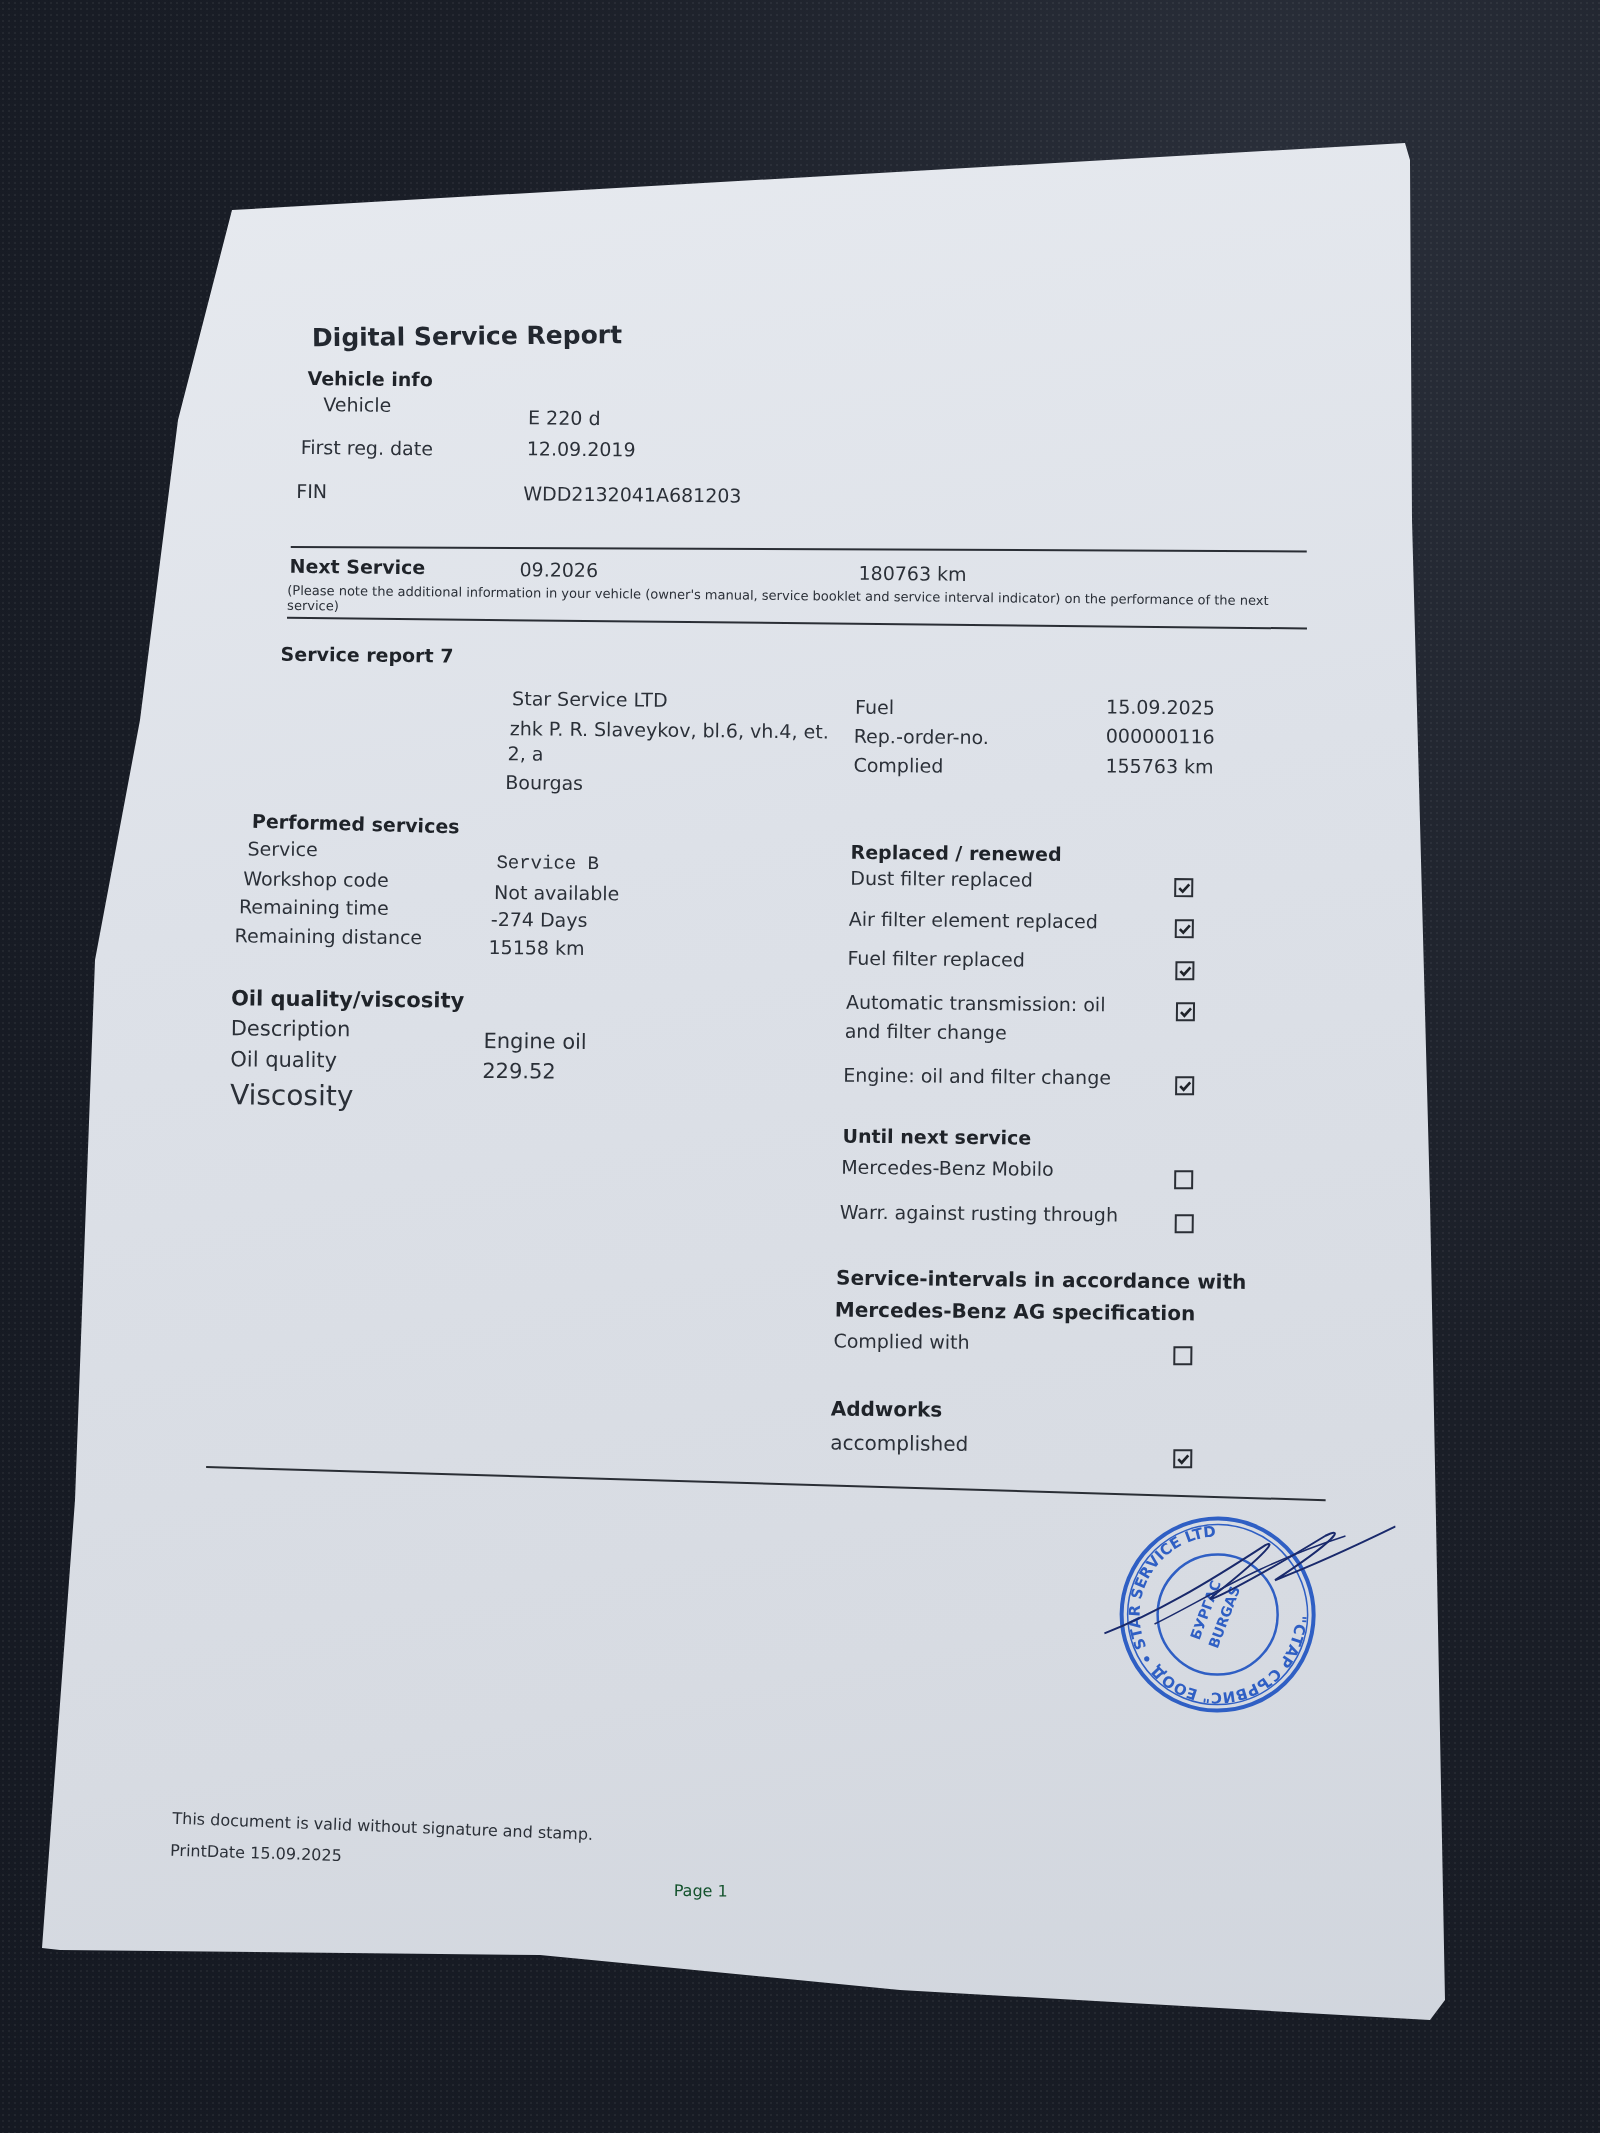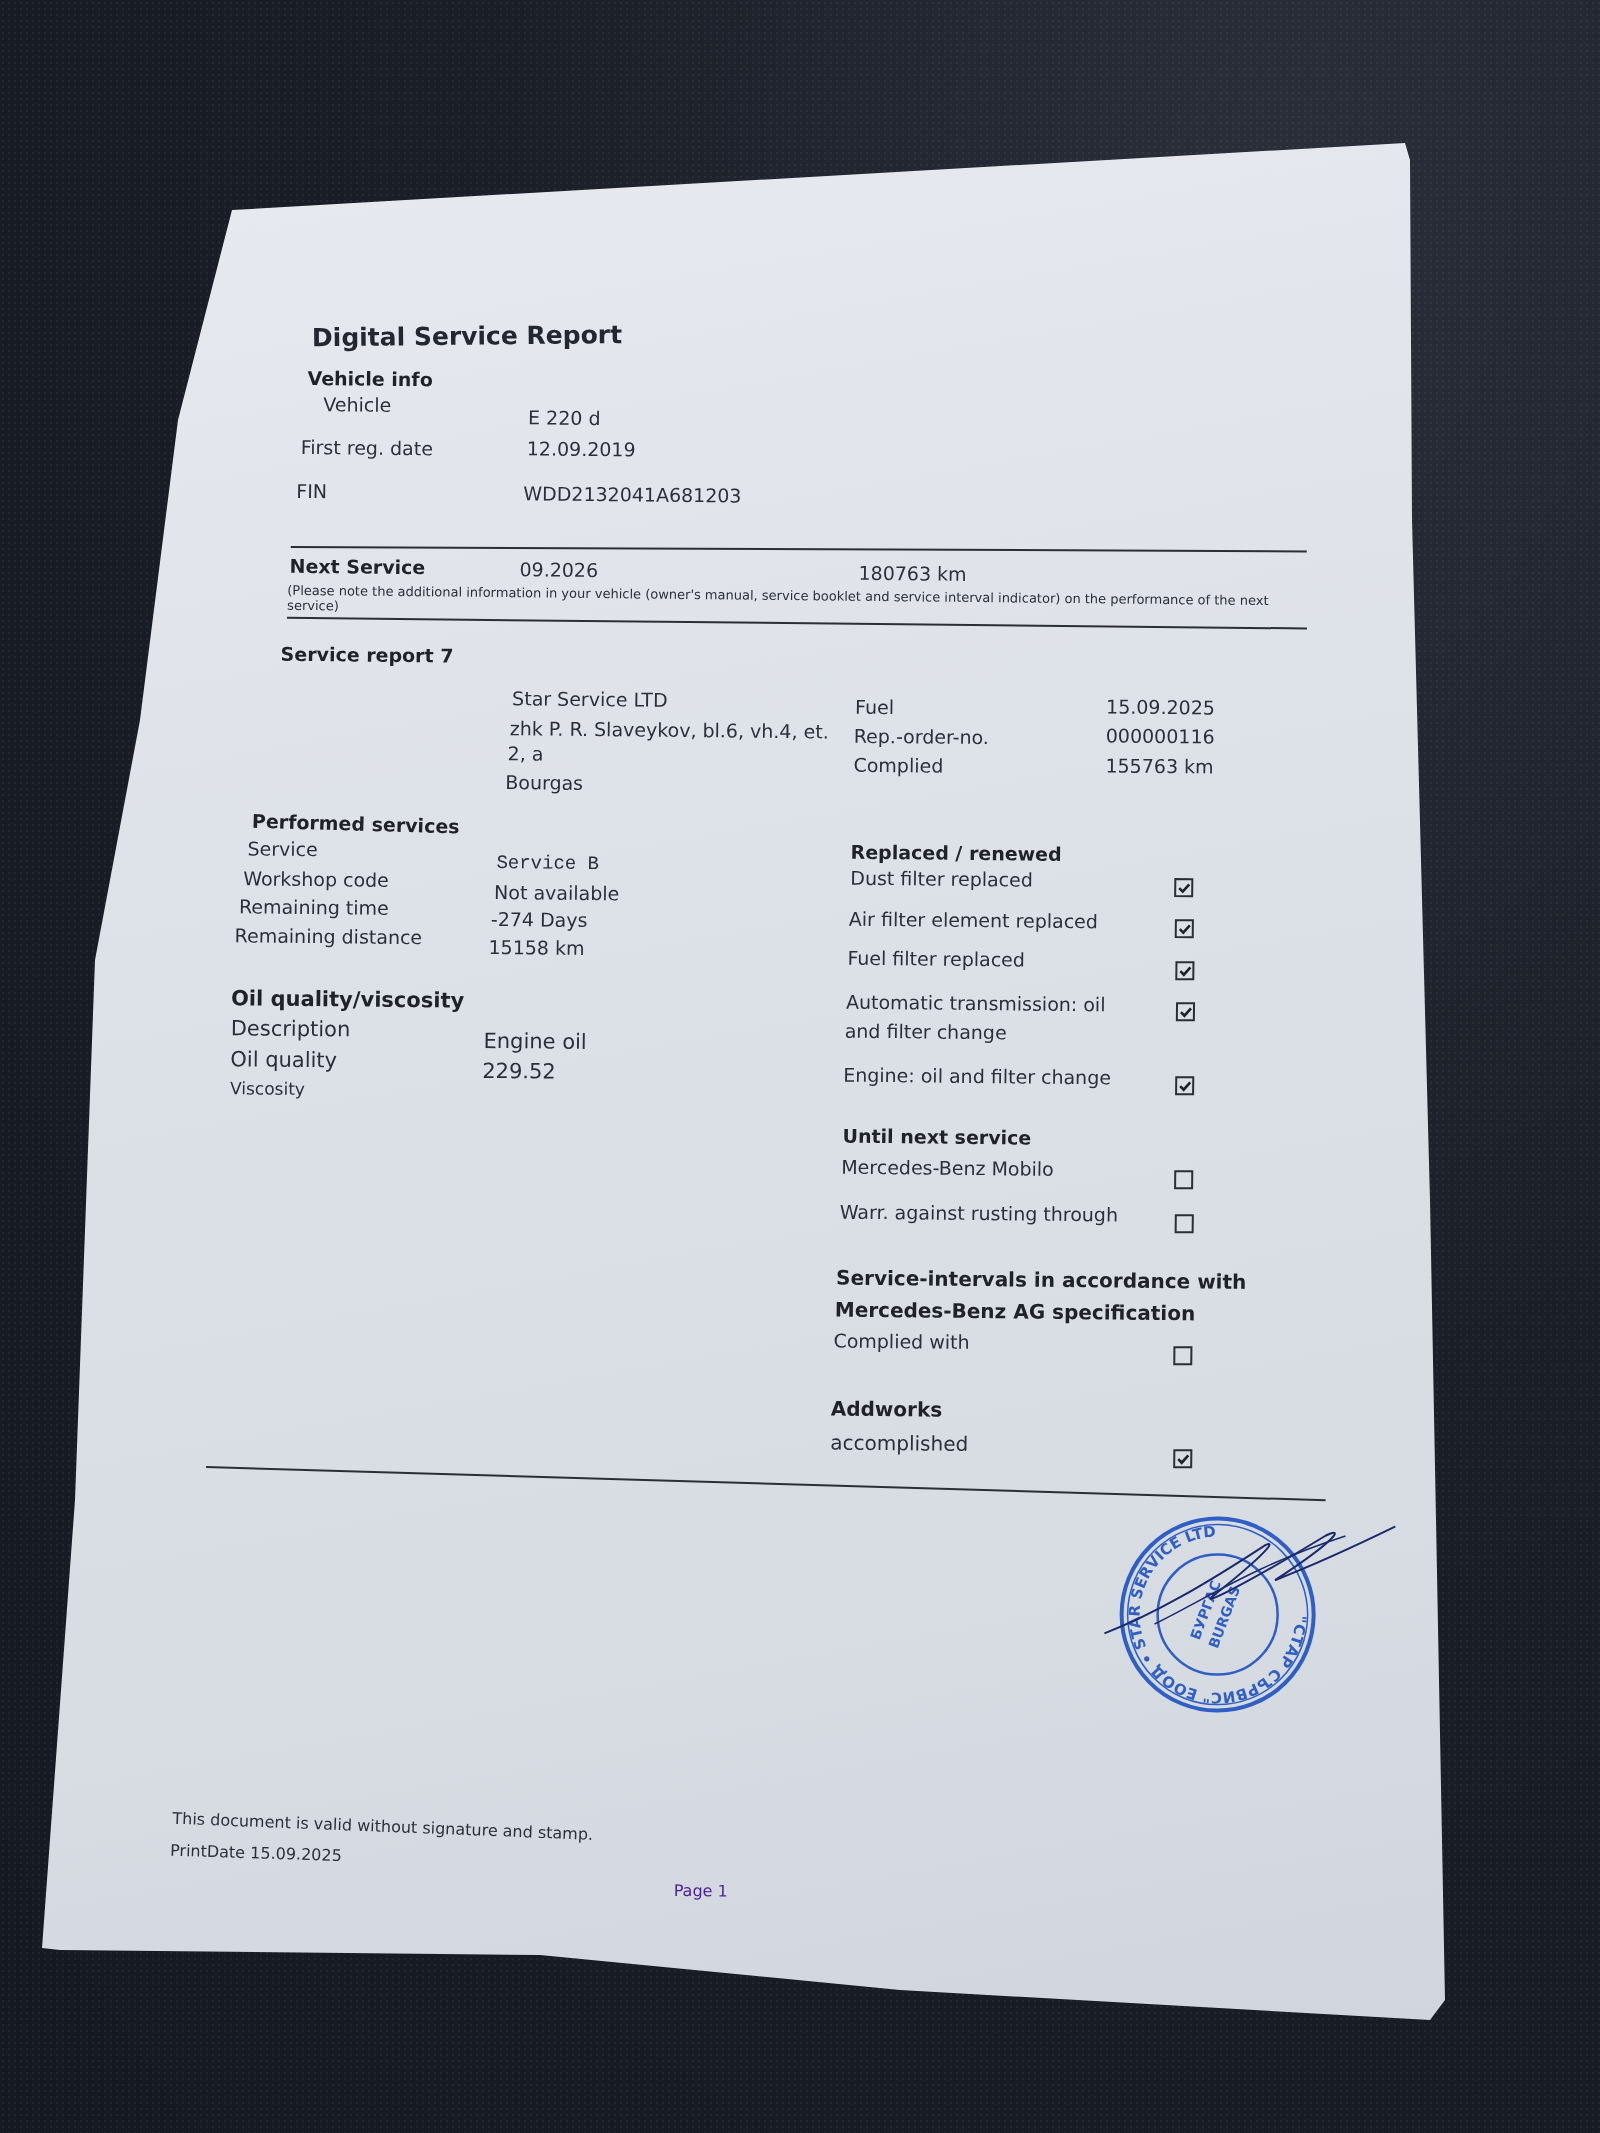--- a/index.html
+++ b/index.html
@@ -91,21 +91,21 @@
   <div class="t lbl" style="left:237px;top:901px;">Remaining time</div>
   <div class="t val" style="left:489px;top:911px;">-274 Days</div>
   <div class="t lbl" style="left:233px;top:930px;">Remaining distance</div>
   <div class="t val" style="left:487px;top:939px;">15158 km</div>
 
   <div class="t h3" style="left:230px;top:992px;">Oil quality/viscosity</div>
   <div class="t lbl" style="left:230px;top:1022px;font-size:21px;">Description</div>
   <div class="t val" style="left:483px;top:1032px;font-size:21px;">Engine oil</div>
   <div class="t lbl" style="left:230px;top:1053px;font-size:21px;">Oil quality</div>
   <div class="t val" style="left:482px;top:1062px;font-size:21px;">229.52</div>
-  <div class="t lbl" style="left:230px;top:1084px;font-size:17px;text-align:center;">Viscosity</div>
+  <div class="t lbl" style="left:230px;top:1084px;font-size:28px;text-align:center;">Viscosity</div>
   <div class="t val" style="left:482px;top:1090px;font-size:21px;"></div>
 
   <div class="t h2" style="left:848px;top:840px;">Replaced / renewed</div>
   <div class="t lbl" style="left:848px;top:866px;">Dust filter replaced</div>
   <div class="cb" style="left:1172px;top:874px;">
       <svg width="14" height="14" viewBox="0 0 14 14">
         <path d="M2 7 L5.5 10.5 L12 3" stroke="#1f2329" stroke-width="2.6" fill="none"></path>
       </svg>
     </div>
   <div class="t lbl" style="left:847px;top:907px;">Air filter element replaced</div>
@@ -169,14 +169,14 @@
     <text x="100" y="112" font-size="14" font-weight="bold" fill="#2f5fc4" text-anchor="middle" font-family="DejaVu Sans, sans-serif" transform="rotate(-70 100 100)">BURGAS</text>
   </svg>
 
   <svg class="sig" viewBox="0 0 300 150">
     <path d="M10 130 C60 110, 110 80, 170 40 C180 35, 175 45, 120 90 C100 105, 150 80, 230 30 C250 20, 240 35, 180 75 C230 55, 270 35, 300 20" fill="none" stroke="#1a2a6c" stroke-width="2"></path>
     <path d="M60 120 C110 95, 160 60, 250 30" fill="none" stroke="#1a2a6c" stroke-width="1.5"></path>
   </svg>
 
   <div class="t" style="left:180px;top:1815px;font-size:16px;color:#2b3038;transform:rotate(1.6deg);transform-origin:left center;">This document is valid without signature and stamp.</div>
   <div class="t" style="left:178px;top:1847px;font-size:16px;color:#2b3038;transform:rotate(1.2deg);transform-origin:left center;">PrintDate 15.09.2025</div>
-  <div class="t" style="left:682px;top:1882px;font-size:16px;color:#4c1d95;">Page 1</div>
+  <div class="t" style="left:682px;top:1882px;font-size:16px;color:#14532d;">Page 1</div>
 </div>
 
 </body></html>

